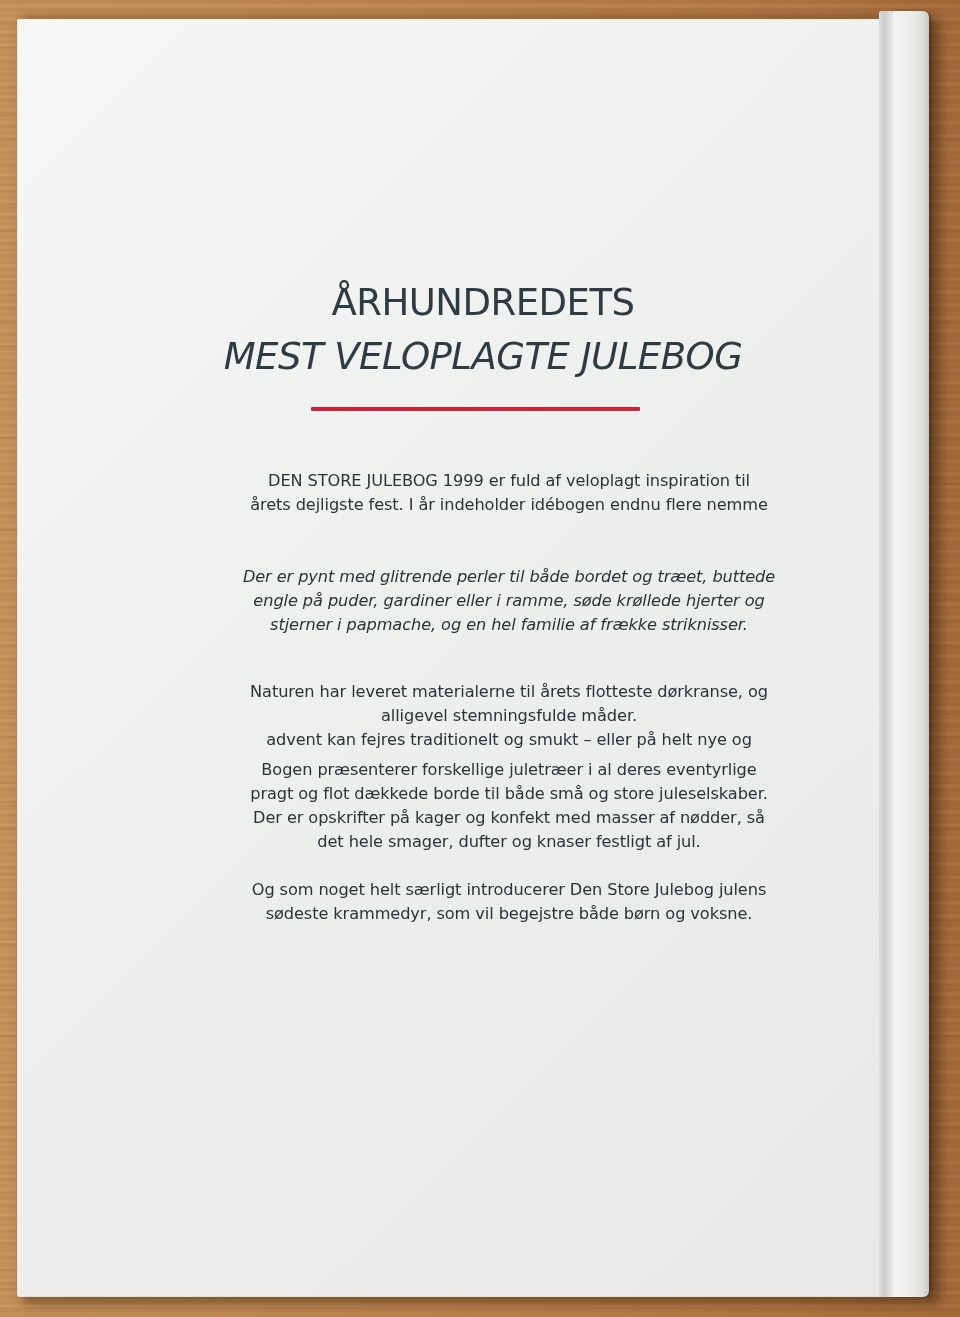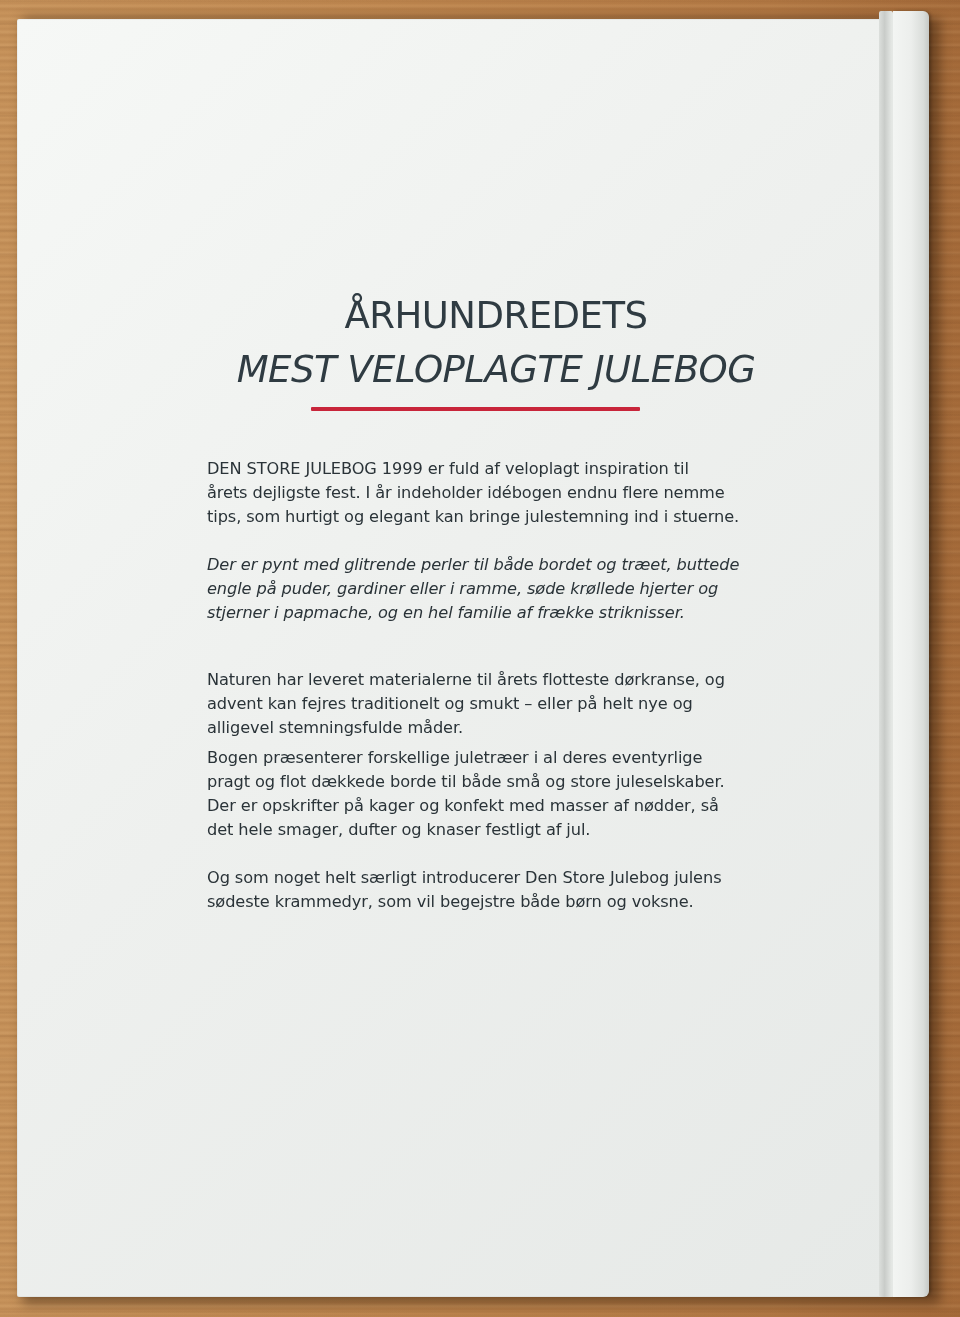--- a/index.html
+++ b/index.html
@@ -81,21 +81,21 @@
     }
     .headline {
       position: absolute;
       left: 150px;
       width: 660px;
       text-align: center;
       color: #2f3b42;
       font-family: "DejaVu Sans", sans-serif;
       font-weight: normal;
       letter-spacing: -0.5px;
-      margin: 16px;
+      margin: 3px;
     }
     .headline.l1 {
       top: 278px;
       font-size: 37px;
     }
     .headline.l2 {
       top: 332px;
       font-size: 37px;
       font-style: italic;
     }
@@ -108,22 +108,23 @@
       background: #c8253a;
       border-radius: 1px;
     }
     .body-text {
       position: absolute;
       left: 203px;
       width: 580px;
       color: #2a3338;
       font-size: 16.2px;
       line-height: 24px;
-      margin: 4px;
+      margin: 16px;
       letter-spacing: -0.1px;
+      text-align: center;
     }
     .body-text .line {
       display: block;
       white-space: nowrap;
     }
     .p1 { top: 453px; }
     .p2 { top: 549px; font-style: italic; }
     .p3 { top: 664px; }
     .p4 { top: 742px; }
     .p5 { top: 862px; }
@@ -141,33 +142,32 @@
 
 <div class="content">
   <h1 class="headline l1">ÅRHUNDREDETS</h1>
   <h1 class="headline l2">MEST VELOPLAGTE JULEBOG</h1>
 
   <div class="rule"></div>
 
   <p class="body-text p1">
     <span class="line">DEN STORE JULEBOG 1999 er fuld af veloplagt inspiration til</span>
     <span class="line">årets dejligste fest. I år indeholder idébogen endnu flere nemme</span>
-    <span class="line">tips, som hurtigt og elegant kan bringe julestemning ind i stuerne.</span>
   </p>
 
   <p class="body-text p2">
     <span class="line">Der er pynt med glitrende perler til både bordet og træet, buttede</span>
     <span class="line">engle på puder, gardiner eller i ramme, søde krøllede hjerter og</span>
     <span class="line">stjerner i papmache, og en hel familie af frække striknisser.</span>
   </p>
 
   <p class="body-text p3">
     <span class="line">Naturen har leveret materialerne til årets flotteste dørkranse, og</span>
+    <span class="line">alligevel stemningsfulde måder.</span>
     <span class="line">advent kan fejres traditionelt og smukt – eller på helt nye og</span>
-    <span class="line">alligevel stemningsfulde måder.</span>
   </p>
 
   <p class="body-text p5">
     <span class="line">Og som noget helt særligt introducerer Den Store Julebog julens</span>
     <span class="line">sødeste krammedyr, som vil begejstre både børn og voksne.</span>
   </p>
 
   <p class="body-text p4">
     <span class="line">Bogen præsenterer forskellige juletræer i al deres eventyrlige</span>
     <span class="line">pragt og flot dækkede borde til både små og store juleselskaber.</span>

